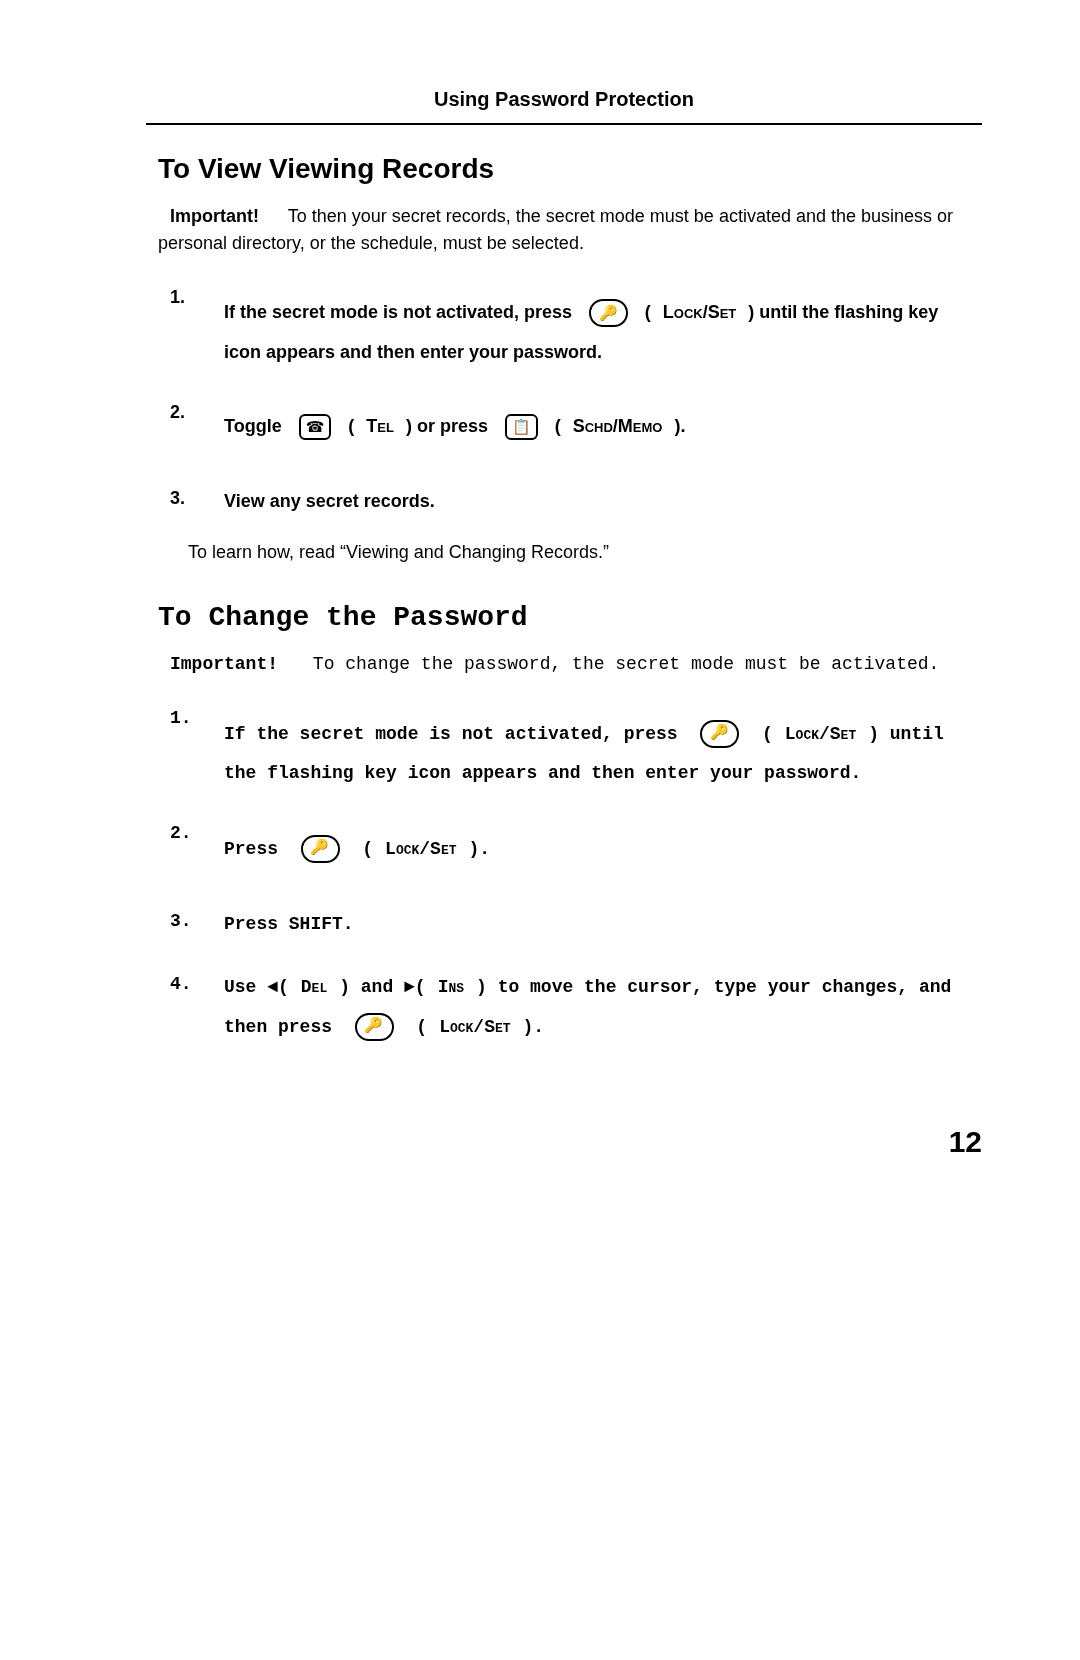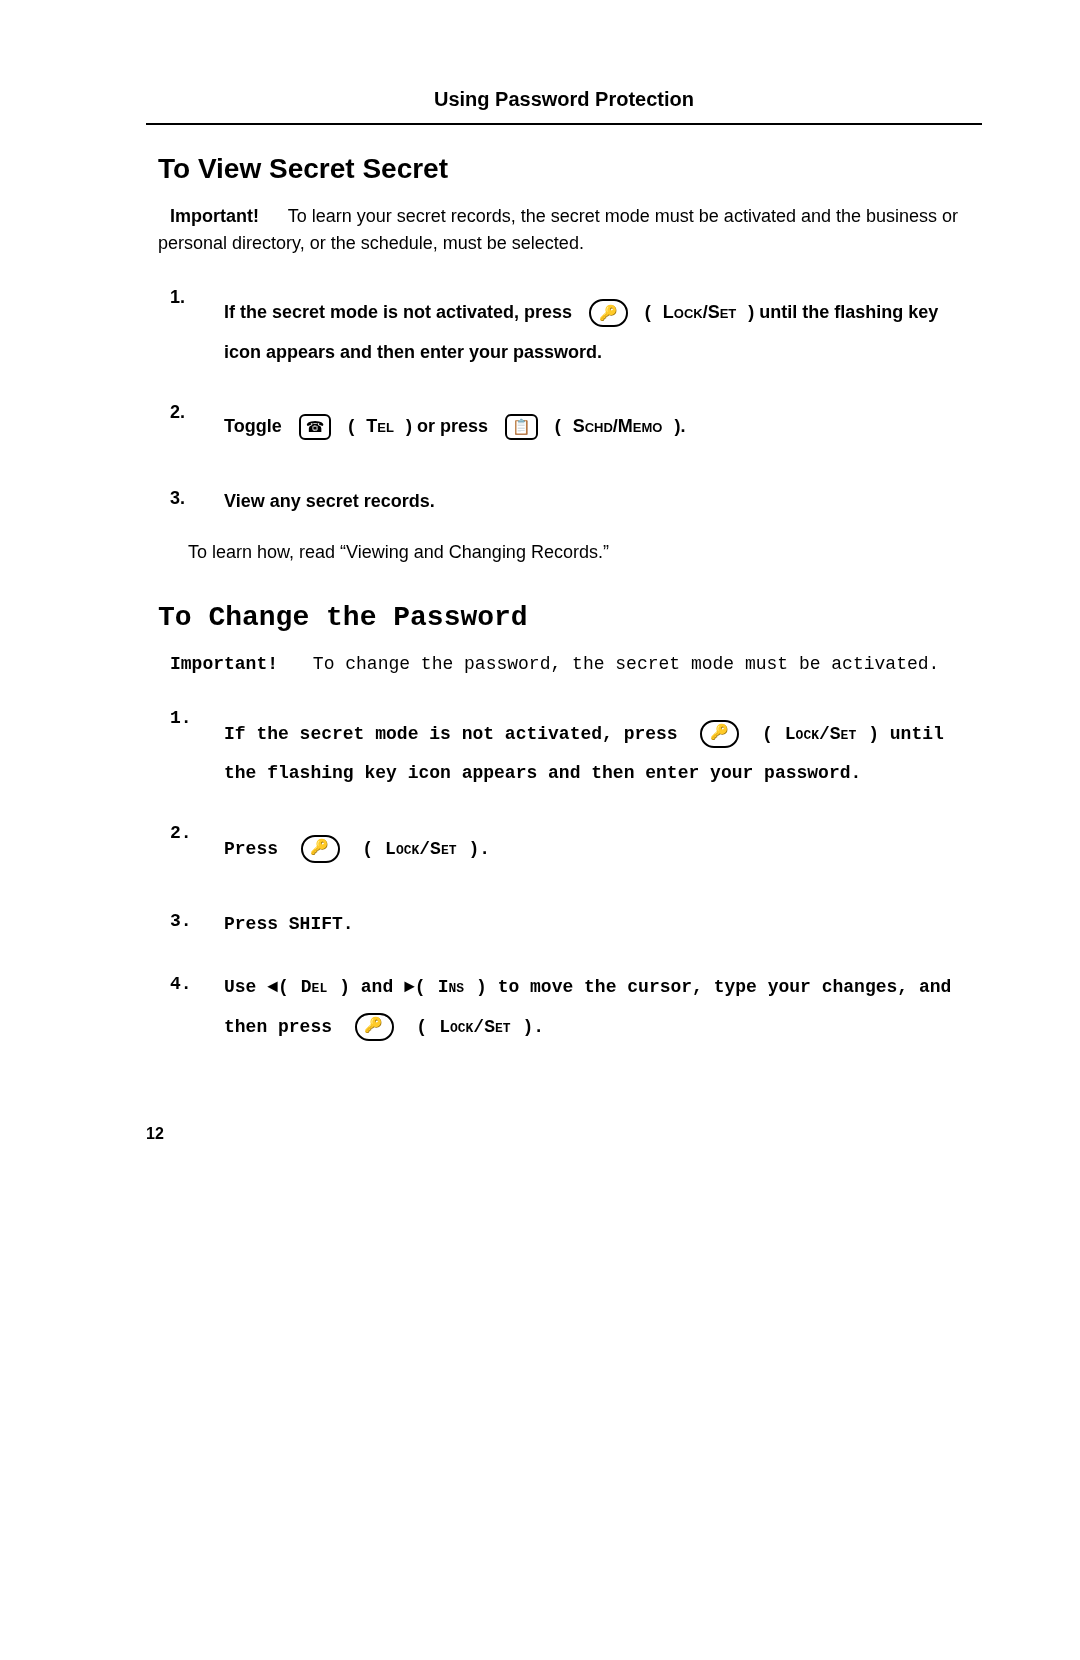--- a/index.html
+++ b/index.html
@@ -82,22 +82,22 @@
       background: #fff;
       height: 28px;
     }
 
     .section-gap {
       margin-top: 36px;
       font-family: Liberation Mono, monospace;
     }
 
     .page-number {
-      text-align: left;
-      font-size: 16px;
+      text-align: right;
+      font-size: 30px;
       font-weight: bold;
       margin-top: 60px;
     }
 
     .step-line {
       display: flex;
       align-items: flex-start;
       margin-bottom: 8px;
     }
 
@@ -123,24 +123,24 @@
 <body>
 
 <div class="page-container">
 
   <div class="page-header">
     <span>Using Password Protection</span>
   </div>
   <hr class="header-divider">
 
   <div class="section">
-    <div class="section-title">To View Secret Secret</div>
+    <div class="section-title">To View Viewing Records</div>
 
     <div class="important-block">
-      <span class="bold-label">Important!</span><span> To learn your secret records, the secret mode must be activated and the business or personal directory, or the schedule, must be selected.</span>
+      <span class="bold-label">Important!</span><span> To then your secret records, the secret mode must be activated and the business or personal directory, or the schedule, must be selected.</span>
     </div>
 
     <div class="step-line">
       <span class="step-num">1.</span>
       <span class="step-content">
         If the secret mode is not activated, press
         <span class="key-lock">🔑</span>
         (<span style="font-variant: small-caps;">Lock/Set</span>) until the flashing key icon appears and then enter your password.
       </span>
     </div>

